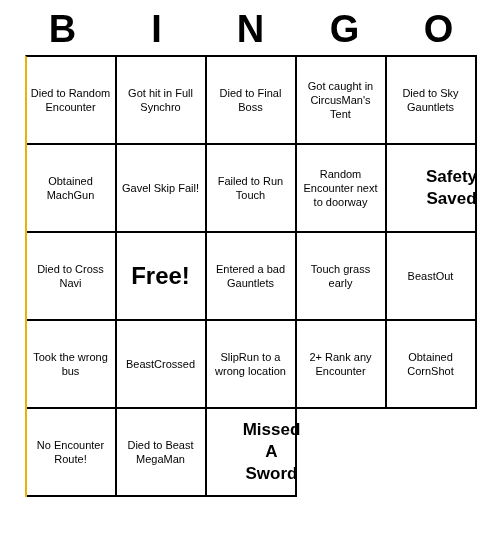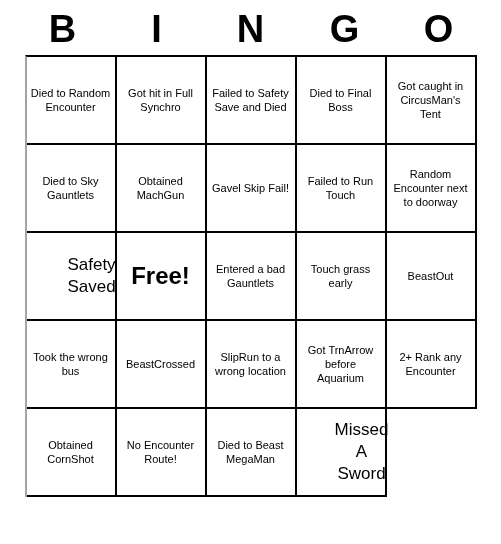--- a/index.html
+++ b/index.html
@@ -32,21 +32,21 @@
       font-weight: bold;
       width: 80px;
       text-align: center;
       color: #000;
     }
 
     .bingo-grid {
       display: grid;
       grid-template-columns: repeat(5, 90px);
       grid-template-rows: repeat(5, 88px);
-      border-left: 2px solid #a3a3a3;
+      border-left: 2px solid #eab308;
       border-top: 2px solid #000;
     }
 
     .bingo-cell {
       border-right: 2px solid #000;
       border-bottom: 2px solid #000;
       display: flex;
       align-items: center;
       justify-content: center;
       text-align: center;
@@ -57,53 +57,52 @@
       background: #fff;
     }
 
     .bingo-cell.free {
       font-size: 24px;
       font-weight: bold;
     }
 
     .bingo-cell.large-text {
       font-size: 17px;
-      font-weight: normal;
+      font-weight: bold;
       padding-left: 46px;
     }
   </style>
 </head>
 <body>
 
 <div class="bingo-title">
   <span class="bingo-letter">B</span>
   <span class="bingo-letter">I</span>
   <span class="bingo-letter">N</span>
   <span class="bingo-letter">G</span>
   <span class="bingo-letter">O</span>
 </div>
 
 <div class="bingo-grid">
 <div class="bingo-cell">Died to Random Encounter</div>
     <div class="bingo-cell">Got hit in Full Synchro</div>
-    <div class="bingo-cell">Failed to Safety Save and Died</div>
     <div class="bingo-cell">Died to Final Boss</div>
     <div class="bingo-cell">Got caught in CircusMan's Tent</div>
     <div class="bingo-cell">Died to Sky Gauntlets</div>
     <div class="bingo-cell">Obtained MachGun</div>
     <div class="bingo-cell">Gavel Skip Fail!</div>
     <div class="bingo-cell">Failed to Run Touch</div>
     <div class="bingo-cell">Random Encounter next to doorway</div>
     <div class="bingo-cell large-text">Safety Saved</div>
+    <div class="bingo-cell">Died to Cross Navi</div>
     <div class="bingo-cell free">Free!</div>
     <div class="bingo-cell">Entered a bad Gauntlets</div>
     <div class="bingo-cell">Touch grass early</div>
     <div class="bingo-cell">BeastOut</div>
     <div class="bingo-cell">Took the wrong bus</div>
     <div class="bingo-cell">BeastCrossed</div>
     <div class="bingo-cell">SlipRun to a wrong location</div>
-    <div class="bingo-cell">Got TrnArrow before Aquarium</div>
     <div class="bingo-cell">2+ Rank any Encounter</div>
     <div class="bingo-cell">Obtained CornShot</div>
     <div class="bingo-cell">No Encounter Route!</div>
     <div class="bingo-cell">Died to Beast MegaMan</div>
     <div class="bingo-cell large-text">Missed A Sword</div>
   </div>
 
 </body></html>

